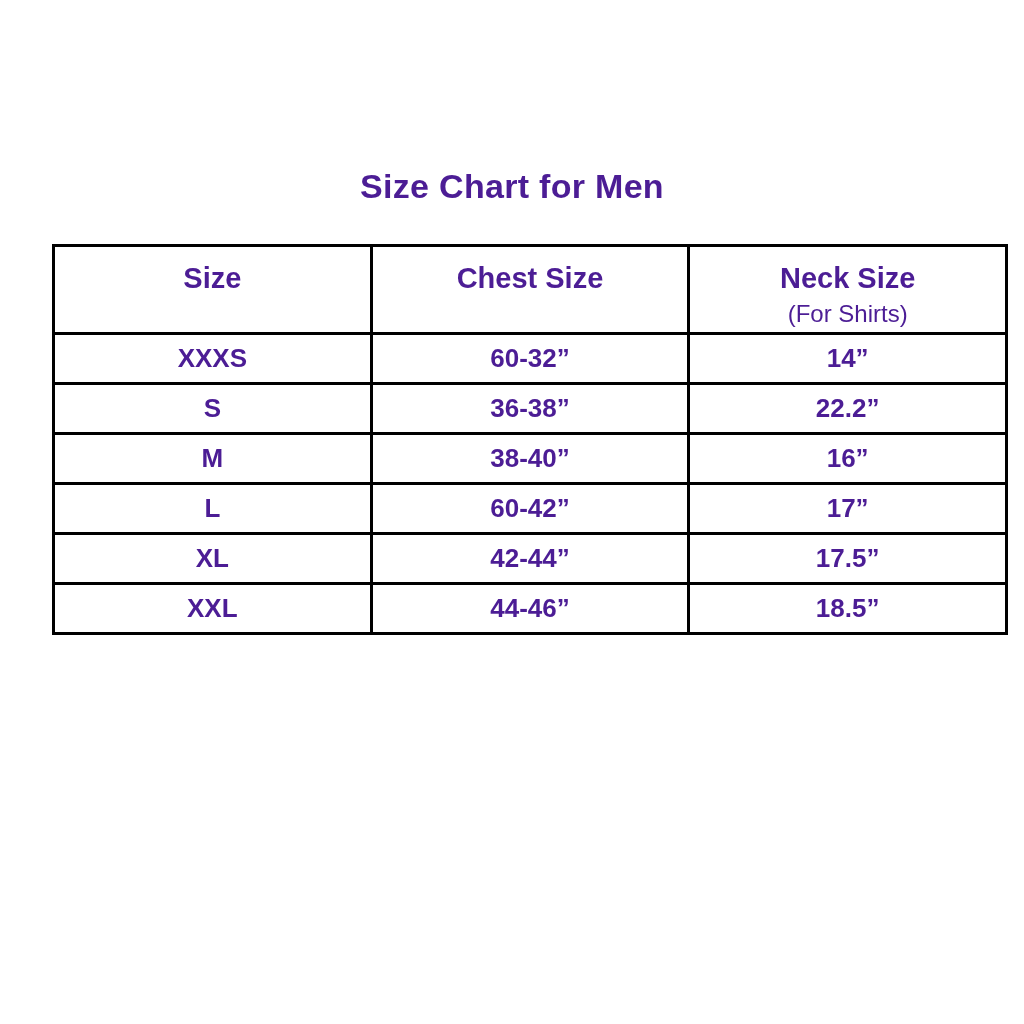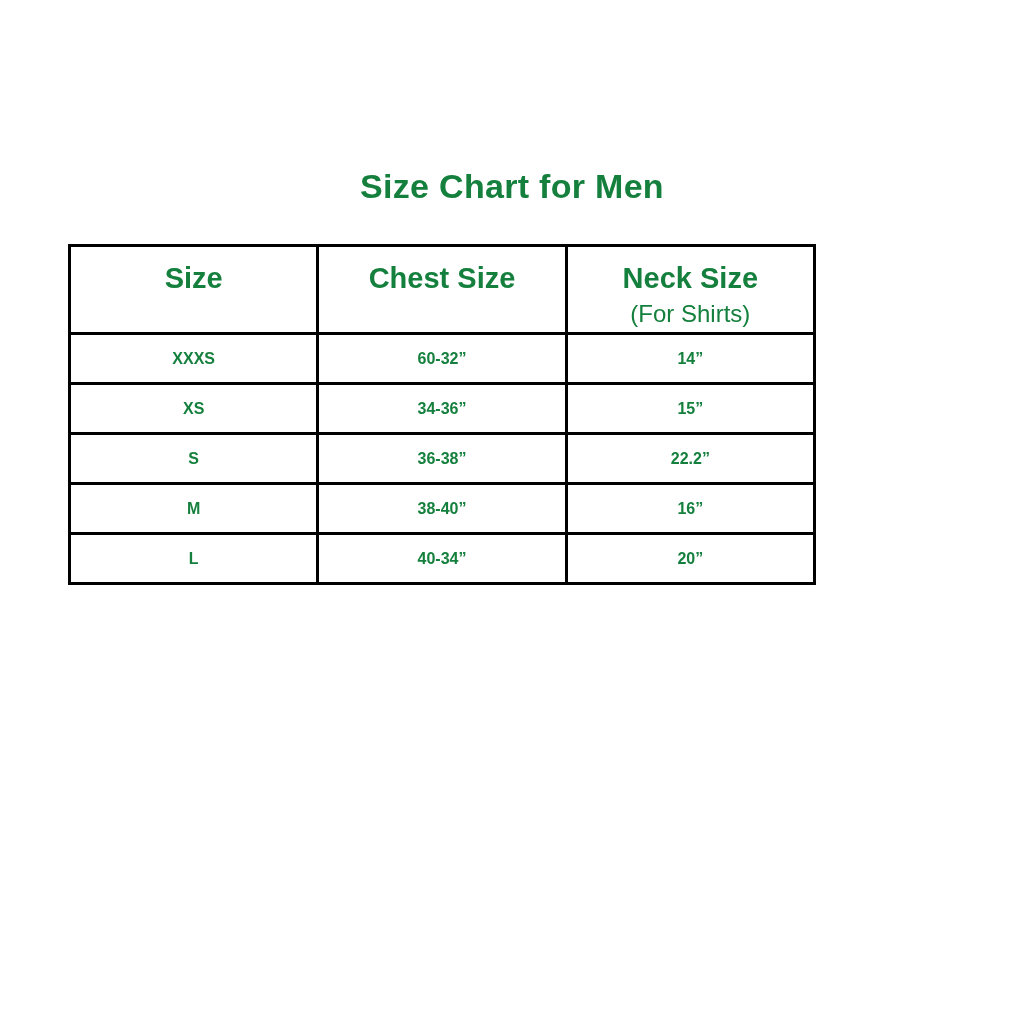--- a/index.html
+++ b/index.html
@@ -7,38 +7,38 @@
     margin: 0;
     padding: 0;
     background: #ffffff;
   }
   .canvas {
     position: relative;
     width: 1024px;
     height: 1024px;
     background: #ffffff;
     font-family: "Liberation Sans", sans-serif;
-    color: #15803d;
+    color: #4c1d95;
     overflow: hidden;
   }
   .page-title {
     position: absolute;
     top: 167px;
     left: 0;
     width: 100%;
     text-align: center;
     font-size: 34px;
     font-weight: bold;
     letter-spacing: 0.3px;
   }
   table.size-chart {
     position: absolute;
-    left: 68px;
+    left: 52px;
     top: 244px;
-    width: 748px;
+    width: 956px;
     border-collapse: collapse;
     table-layout: fixed;
     background: #ffffff;
   }
   table.size-chart th,
   table.size-chart td {
     border: 3px solid #000000;
     text-align: center;
     padding: 0;
     background: #ffffff;
@@ -53,21 +53,21 @@
   }
   table.size-chart th .sublabel {
     display: block;
     font-size: 24px;
     font-weight: normal;
     line-height: 36px;
   }
   table.size-chart td {
     height: 50px;
     vertical-align: middle;
-    font-size: 16px;
+    font-size: 26px;
     font-weight: bold;
   }
 </style>
 </head>
 <body>
 
 <div class="canvas">
 
   <div class="page-title">Size Chart for Men</div>
 
@@ -89,42 +89,47 @@
       </tr>
     </thead>
     <tbody>
   <tr>
     <td>XXXS</td>
     <td>60-32”</td>
     <td>14”</td>
   </tr>
 
 
-  <tr>
-    <td>XS</td>
-    <td>34-36”</td>
-    <td>15”</td>
-  </tr>
 
   <tr>
     <td>S</td>
     <td>36-38”</td>
     <td>22.2”</td>
   </tr>
 
   <tr>
     <td>M</td>
     <td>38-40”</td>
     <td>16”</td>
   </tr>
 
   <tr>
     <td>L</td>
-    <td>40-34”</td>
-    <td>20”</td>
+    <td>60-42”</td>
+    <td>17”</td>
   </tr>
 
+  <tr>
+    <td>XL</td>
+    <td>42-44”</td>
+    <td>17.5”</td>
+  </tr>
 
+  <tr>
+    <td>XXL</td>
+    <td>44-46”</td>
+    <td>18.5”</td>
+  </tr>
 
 </tbody>
   </table>
 
 </div>
 
 </body></html>

